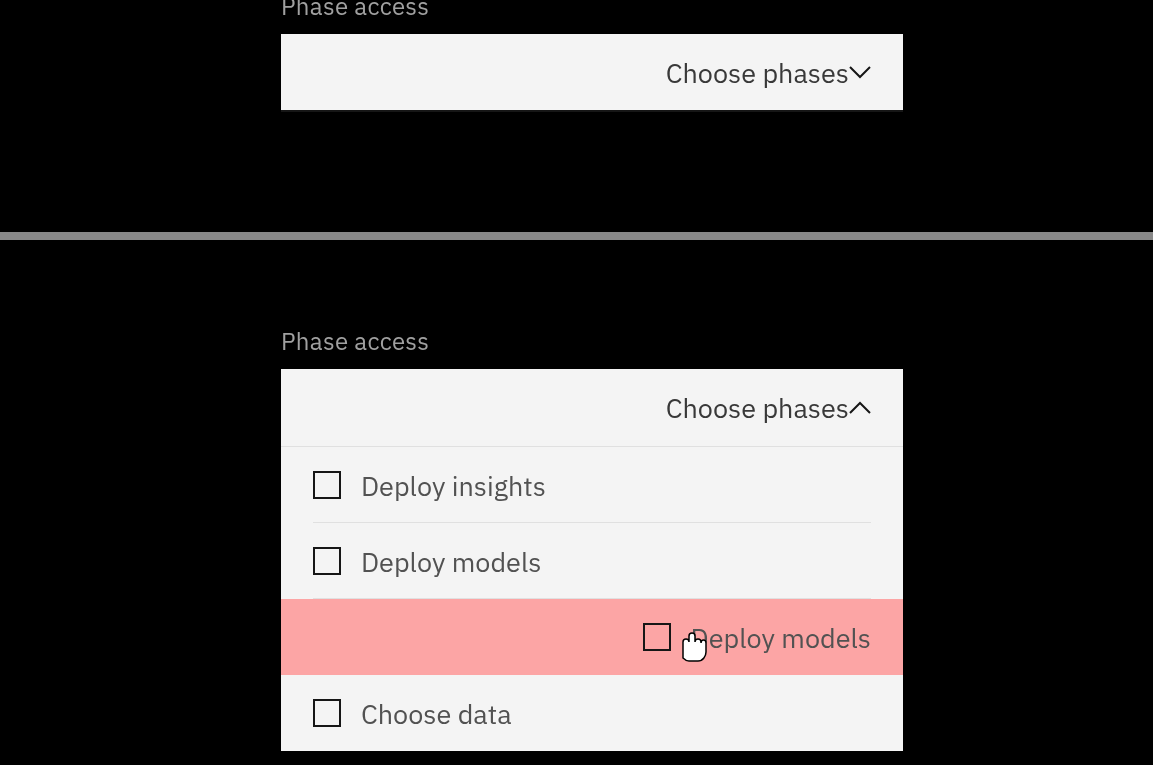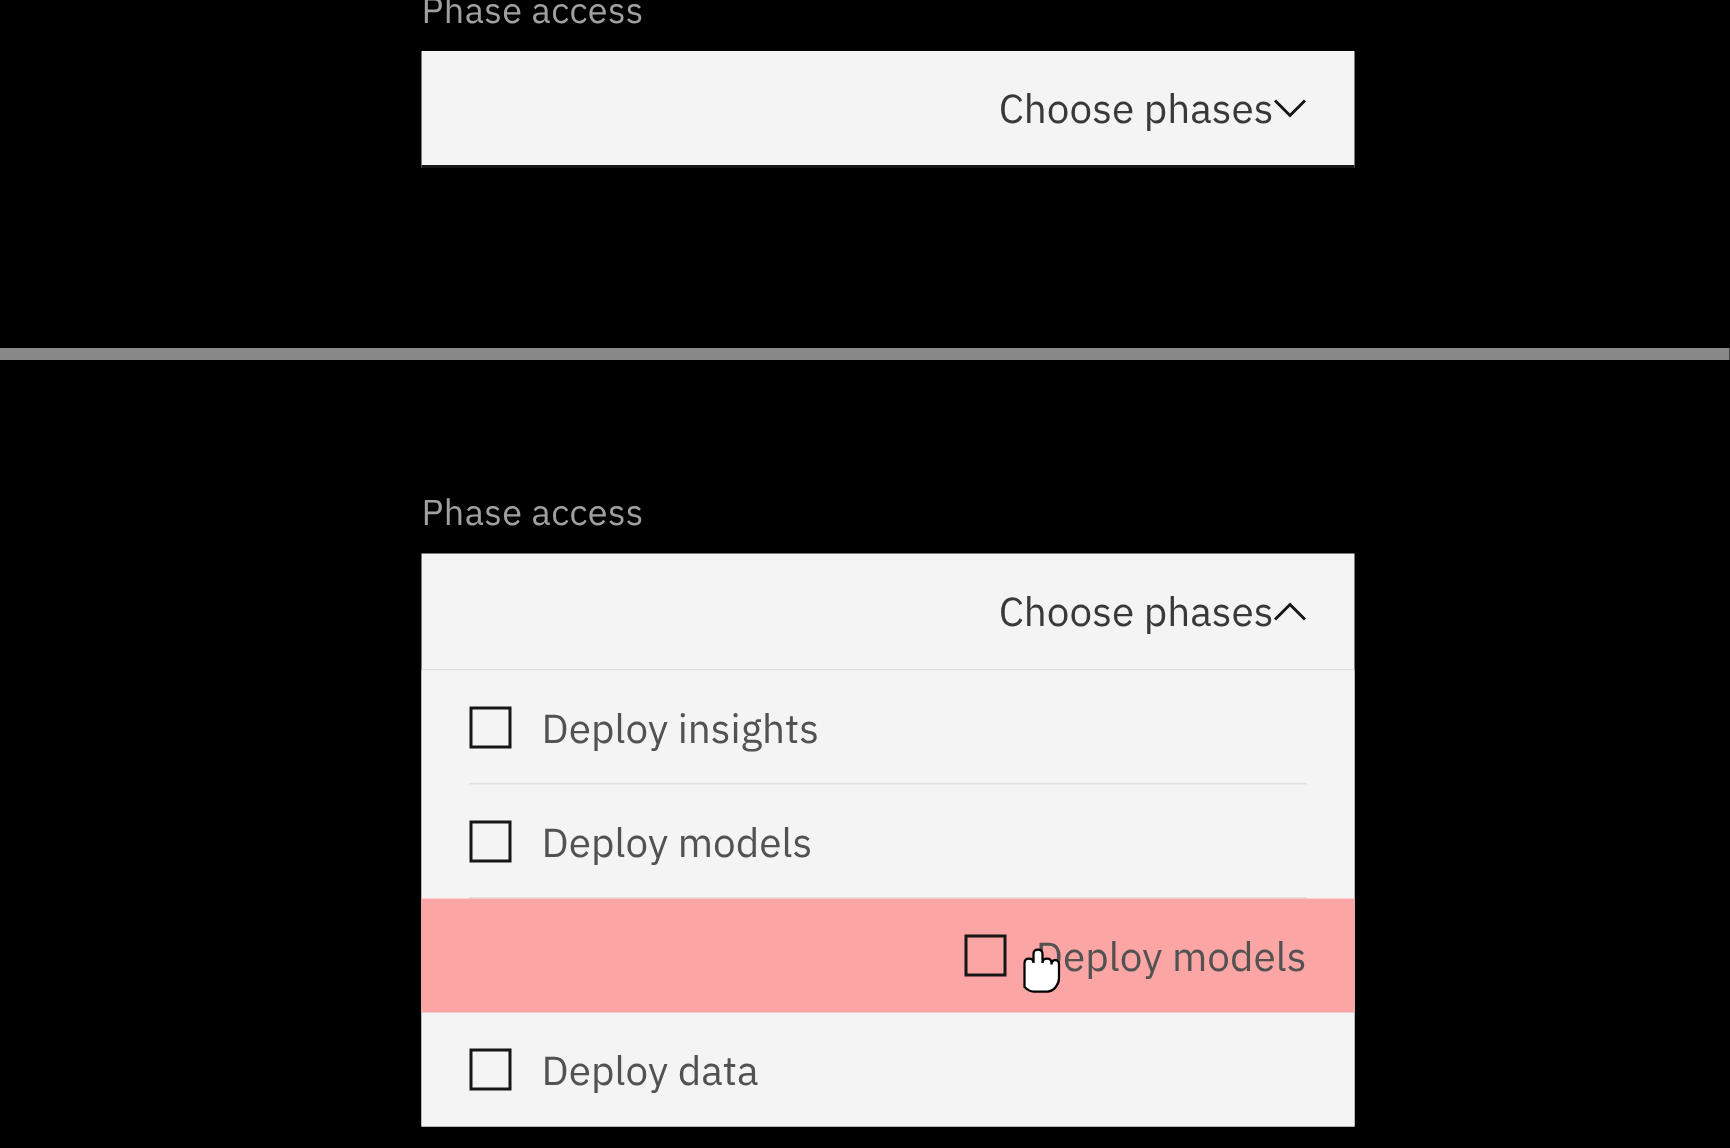--- a/index.html
+++ b/index.html
@@ -185,21 +185,21 @@
           <span class="option-label">Deploy models</span>
           <span class="option-divider"></span>
         </div>
         <div class="dropdown-option hover">
           <span class="checkbox"></span>
           <span class="option-label">Deploy models</span>
 
         </div>
         <div class="dropdown-option">
           <span class="checkbox"></span>
-          <span class="option-label">Deploy data</span>
+          <span class="option-label">Choose data</span>
         </div>
       </div>
     </div>
   </div>
 
   <div class="cursor-pointer" style="left: 662px; top: 388px;">
     <svg viewBox="0 0 32 35" fill="#ffffff" stroke="#000000" stroke-width="1.5">
       <path d="M 9 30 L 9 14 C 9 12 10 11 12 11 C 14 11 15 12 15 14 L 15 8 C 15 6 16 5 18 5 C 20 5 21 6 21 8 L 21 14 C 21 12 22 11 24 11 C 26 11 27 12 27 14 L 27 15 C 27 13 28 12 29.5 12 C 31 12 32 13 32 15 L 32 24 C 32 28 29 33 24 33 L 15 33 C 12 33 10 31 9 30 Z" transform="translate(-4, 0)"></path>
     </svg>
   </div>

